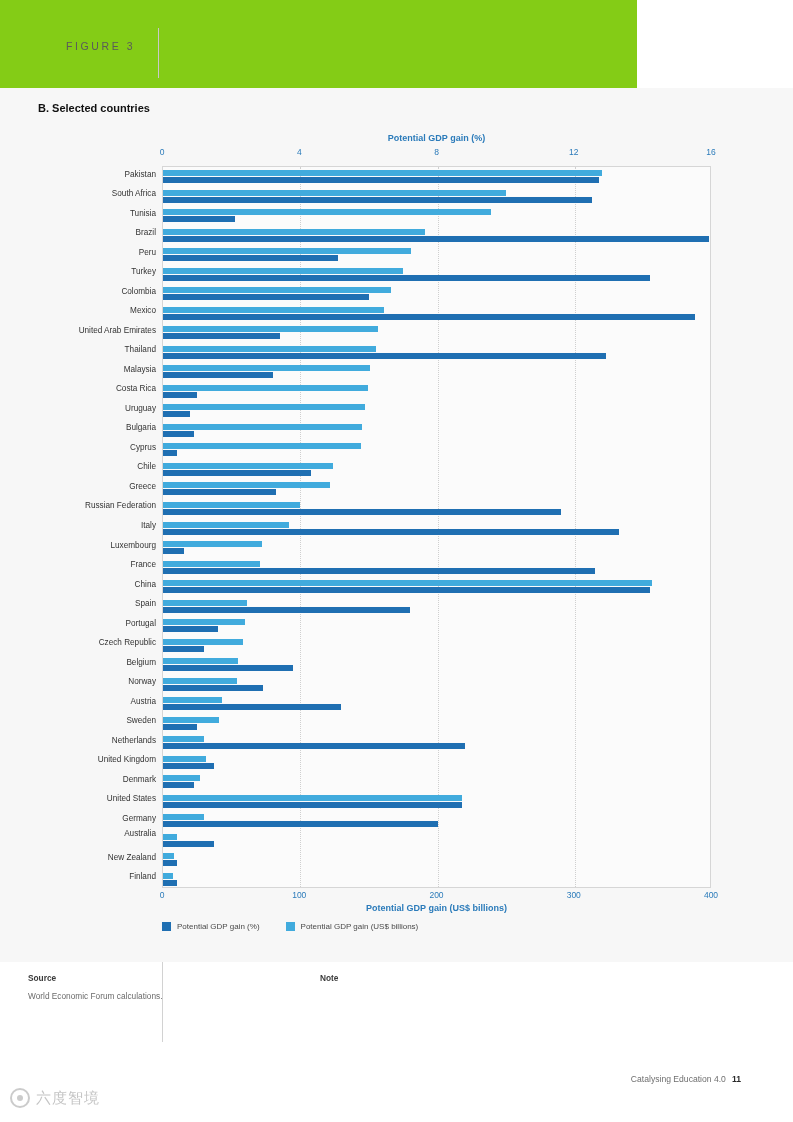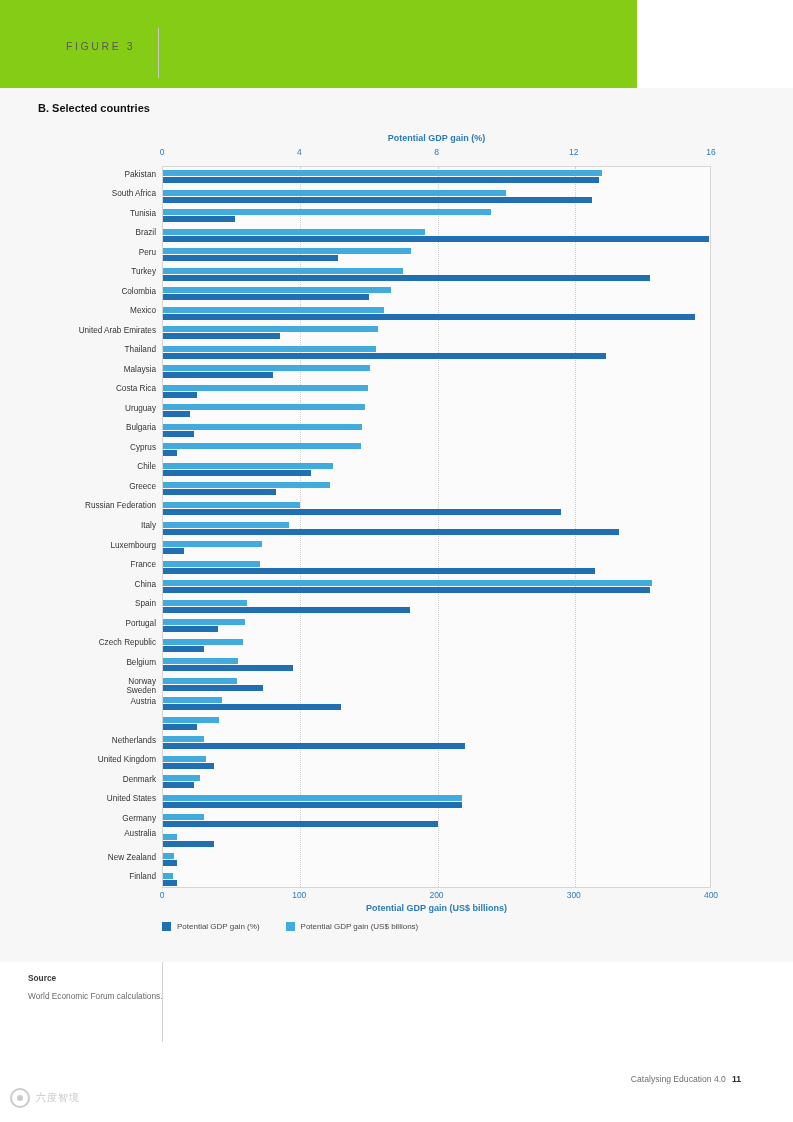--- a/index.html
+++ b/index.html
@@ -116,21 +116,21 @@
     opacity: .45;
   }
   .wm-mark {
     width: 20px; height: 20px; border-radius: 50%;
     border: 2px solid #8d8d8d; position: relative;
   }
   .wm-mark::after {
     content: ""; position: absolute; left: 5px; top: 5px;
     width: 6px; height: 6px; border-radius: 50%; background: #8d8d8d;
   }
-  .wm-text { font-size: 10px; color: #7d7d7d; letter-spacing: 1px; }
+  .wm-text { font-size: 15px; color: #7d7d7d; letter-spacing: 1px; }
 </style>
 </head>
 <body>
 
 <div class="fig-header">
   <div class="fig-label">FIGURE 3</div>
   <div class="fig-rule"></div>
 </div>
 
 <div class="band"></div>
@@ -177,21 +177,21 @@
       <div class="rowlabel" style="top: 355px;">Italy</div>
       <div class="rowlabel" style="top: 374.514px;">Luxembourg</div>
       <div class="rowlabel" style="top: 394.027px;">France</div>
       <div class="rowlabel" style="top: 413.541px;">China</div>
       <div class="rowlabel" style="top: 433.054px;">Spain</div>
       <div class="rowlabel" style="top: 452.568px;">Portugal</div>
       <div class="rowlabel" style="top: 472.081px;">Czech Republic</div>
       <div class="rowlabel" style="top: 491.595px;">Belgium</div>
       <div class="rowlabel" style="top: 511.108px;">Norway</div>
       <div class="rowlabel" style="top: 530.622px;">Austria</div>
-      <div class="rowlabel" style="top: 520px;">Sweden</div>
+      <div class="rowlabel" style="top: 550px;">Sweden</div>
       <div class="rowlabel" style="top: 569.649px;">Netherlands</div>
       <div class="rowlabel" style="top: 589.162px;">United Kingdom</div>
       <div class="rowlabel" style="top: 608.676px;">Denmark</div>
       <div class="rowlabel" style="top: 628.189px;">United States</div>
       <div class="rowlabel" style="top: 647.703px;">Germany</div>
       <div class="rowlabel" style="top: 663px;">Australia</div>
       <div class="rowlabel" style="top: 686.73px;">New Zealand</div>
       <div class="rowlabel" style="top: 706.243px;">Finland</div>
     </div>
 
@@ -288,20 +288,21 @@
 </div>
 
 <div class="tail-rule"></div>
 
 <div class="foot foot-src">
   <div class="foot-h">Source</div>
   <div class="foot-body">World Economic Forum calculations.</div>
 </div>
 
 <div class="foot foot-note">
+  <div class="foot-h">Note</div>
 </div>
 
 <div class="pagefoot">
   <span>Catalysing Education 4.0</span><b>11</b>
 </div>
 
 <div class="wm">
   <span class="wm-mark"></span>
   <span class="wm-text">六度智境</span>
 </div>

